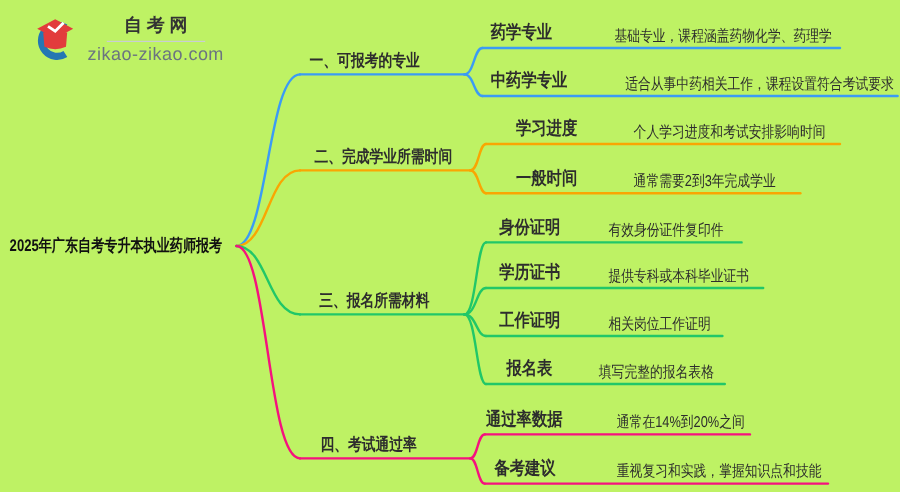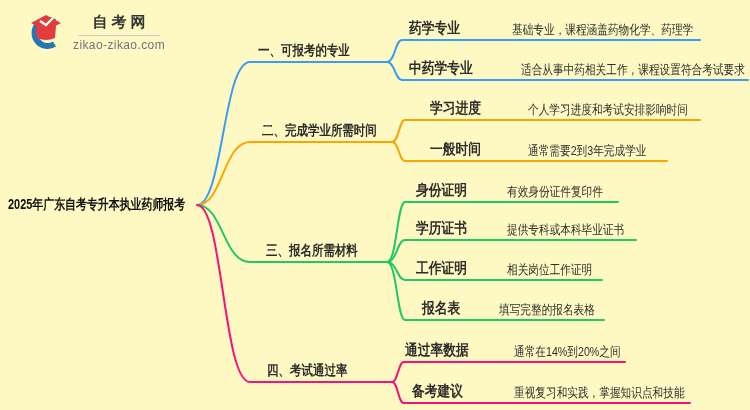--- a/index.html
+++ b/index.html
@@ -1,34 +1,34 @@
 <!DOCTYPE html>
 <html><head>
 <meta charset="utf-8">
 <style>
   html,body{margin:0;padding:0;background:#fff;}
   .canvas{
-    position:relative;width:750px;height:410px;background:#fef9c3;overflow:hidden;
+    position:relative;width:750px;height:410px;background:#bef264;overflow:hidden;
     font-family:"Liberation Sans",sans-serif;
   }
   .lines{position:absolute;left:0;top:0;width:750px;height:410px;}
   .mm-text{
     position:absolute;white-space:nowrap;color:#2d2d2d;line-height:1.2;
     transform-origin:left center;
   }
   .root-label{font-size:14px;font-weight:700;color:#111;transform:scaleX(0.78);}
   .l1-label{font-size:14px;font-weight:600;transform:scaleX(0.82);}
   .leaf-label{font-size:15px;font-weight:600;transform:scaleX(0.85);}
   .desc-label{font-size:13px;font-weight:500;transform:scaleX(0.82);}
   
   .logo{position:absolute;left:28px;top:12px;display:flex;align-items:center;gap:9px;}
   .logo-text{display:flex;flex-direction:column;align-items:center;}
   .logo-title{font-size:15px;font-weight:700;color:#333;letter-spacing:4px;margin-left:4px;}
   .logo-divider{width:82px;height:1px;background:#c9ced4;margin:3px 0 2px 0;}
-  .logo-url{font-size:12px;color:#6b7480;letter-spacing:0.4px;}
+  .logo-url{font-size:15px;color:#6b7480;letter-spacing:0.4px;}
 </style>
 </head>
 <body>
 
 <div class="canvas">
 
   <svg class="lines" viewBox="0 0 750 410" fill="none" stroke-width="2" stroke-linecap="round">
 
     <g stroke="#3B9BF5">
       <path d="M197,205 C223,205 223,62 250,62"></path>

